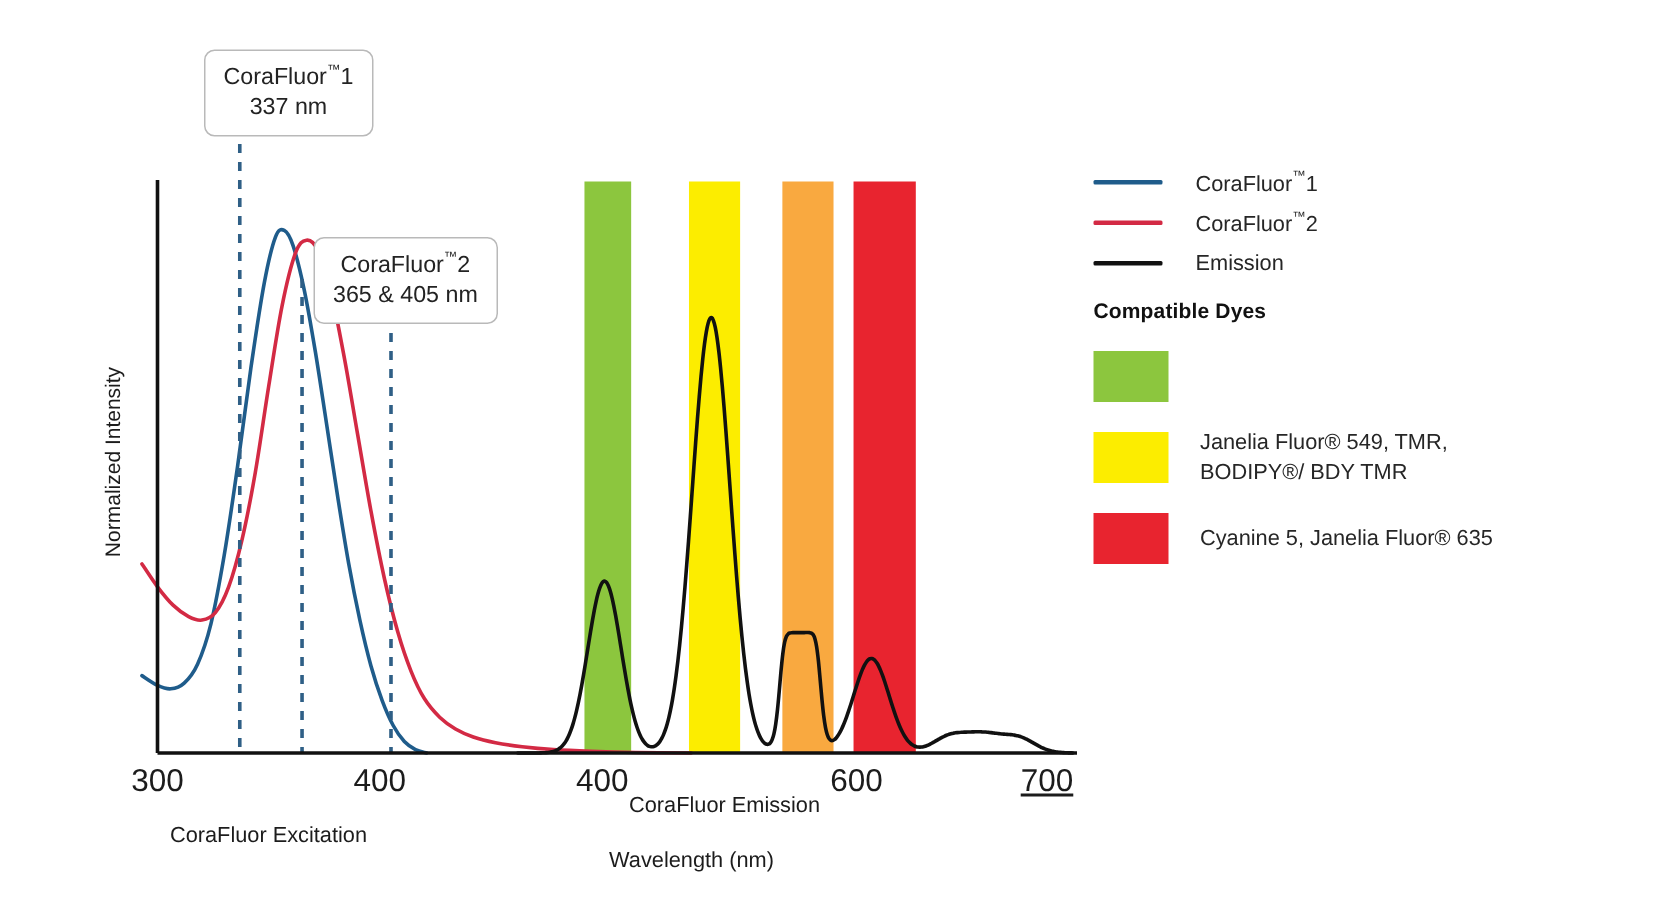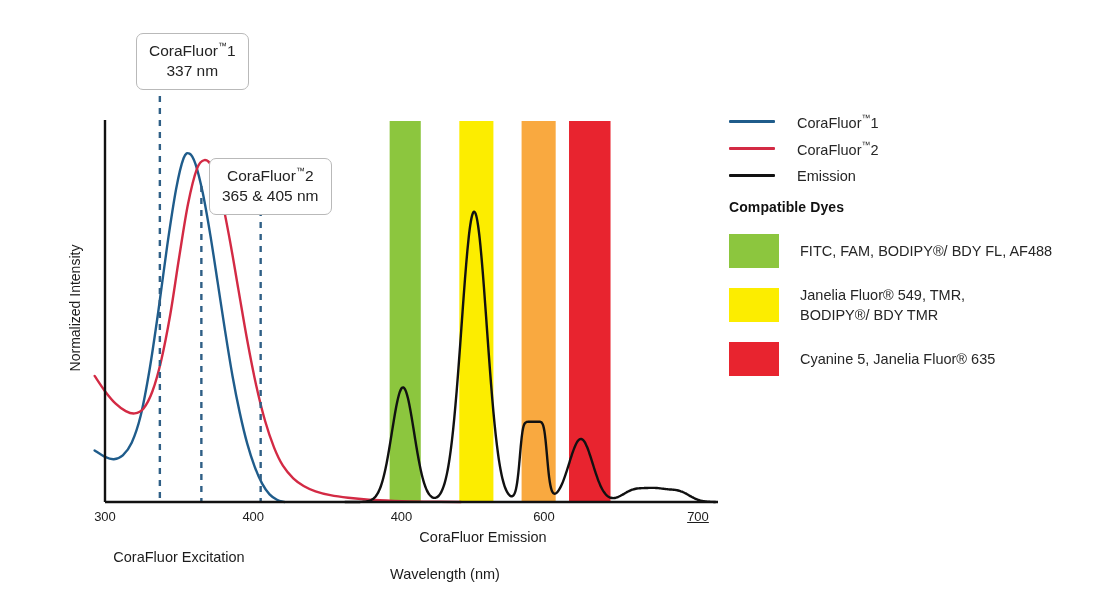--- a/index.html
+++ b/index.html
@@ -21,24 +21,24 @@
     padding:7px 12px 8px 12px;
     white-space:nowrap;
   }
   .callout .l2{display:block;}
   sup.tm{font-size:9px;vertical-align:7px;letter-spacing:0;}
 
   #callout1{left:136px;top:33px;}
   #callout2{left:209px;top:158px;}
 
   
-  .axnum{position:absolute;font-size:13px;color:#1c1c1c;text-align:center;width:60px;}
+  .axnum{position:absolute;font-size:21px;color:#1c1c1c;text-align:center;width:60px;}
   .axsub{position:absolute;font-size:14.5px;color:#1c1c1c;text-align:center;}
   #xlabel{
-    position:absolute;left:0;top:566px;width:800px;text-align:center;
+    position:absolute;left:16px;top:566px;width:800px;text-align:center;
     font-size:14.5px;color:#1c1c1c;padding-left:45px;
   }
   #ylabel{
     position:absolute;left:-25px;top:300px;width:200px;text-align:center;
     font-size:14px;color:#1c1c1c;
     transform:rotate(-90deg);transform-origin:center center;
   }
 
   
   #legend{position:absolute;left:729px;top:108px;width:375px;}
@@ -85,21 +85,21 @@
     <span class="l2">365 &amp; 405 nm</span>
   </div>
 
   <div id="ylabel">Normalized Intensity</div>
   <div id="xlabel">Wavelength (nm)</div>
 
   <div id="xticks">
       <div class="axnum" style="left: 75px; top: 509px;">300</div>
       <div class="axnum" style="left: 223.25px; top: 509px;">400</div>
       <div class="axnum" style="left: 371.5px; top: 509px;">400</div>
-      <div class="axnum" style="left: 514px; top: 509px;">600</div>
+      <div class="axnum" style="left: 541px; top: 509px;">600</div>
       <div class="axnum" style="left: 668px; top: 509px; text-decoration: underline;">700</div>
     </div>
 
   <div class="axsub" id="sec-exc" style="left: 69px; top: 529px; width: 220px; margin-top: 20px;">CoraFluor Excitation</div>
   <div class="axsub" id="sec-emi" style="left: 373.037px; top: 529px; width: 220px;">CoraFluor Emission</div>
 
   <div id="legend">
       <div class="lrow">
         <div class="lswatch" style="background: rgb(31, 92, 139);"></div>
         <div class="ltext"><span>CoraFluor</span><sup class="tm">™</sup><span>1</span></div>
@@ -111,21 +111,20 @@
       <div class="lrow">
         <div class="lswatch" style="background: rgb(17, 17, 17);"></div>
         <div class="ltext"><span>Emission</span></div>
       </div>
     </div>
 
   <div id="dyes-title">Compatible Dyes</div>
   <div id="dyes">
       <div class="drow">
         <div class="dsw" style="background: rgb(140, 198, 62);"></div>
-        <div class="dtext">FITC, FAM, BODIPY®/ BDY FL, AF488</div>
       </div>
       <div class="drow">
         <div class="dsw" style="background: rgb(252, 237, 0);"></div>
         <div class="dtext">Janelia Fluor® 549, TMR,<br>BODIPY®/ BDY TMR</div>
       </div>
       <div class="drow">
         <div class="dsw" style="background: rgb(232, 36, 47);"></div>
         <div class="dtext">Cyanine 5, Janelia Fluor® 635</div>
       </div>
     </div>

